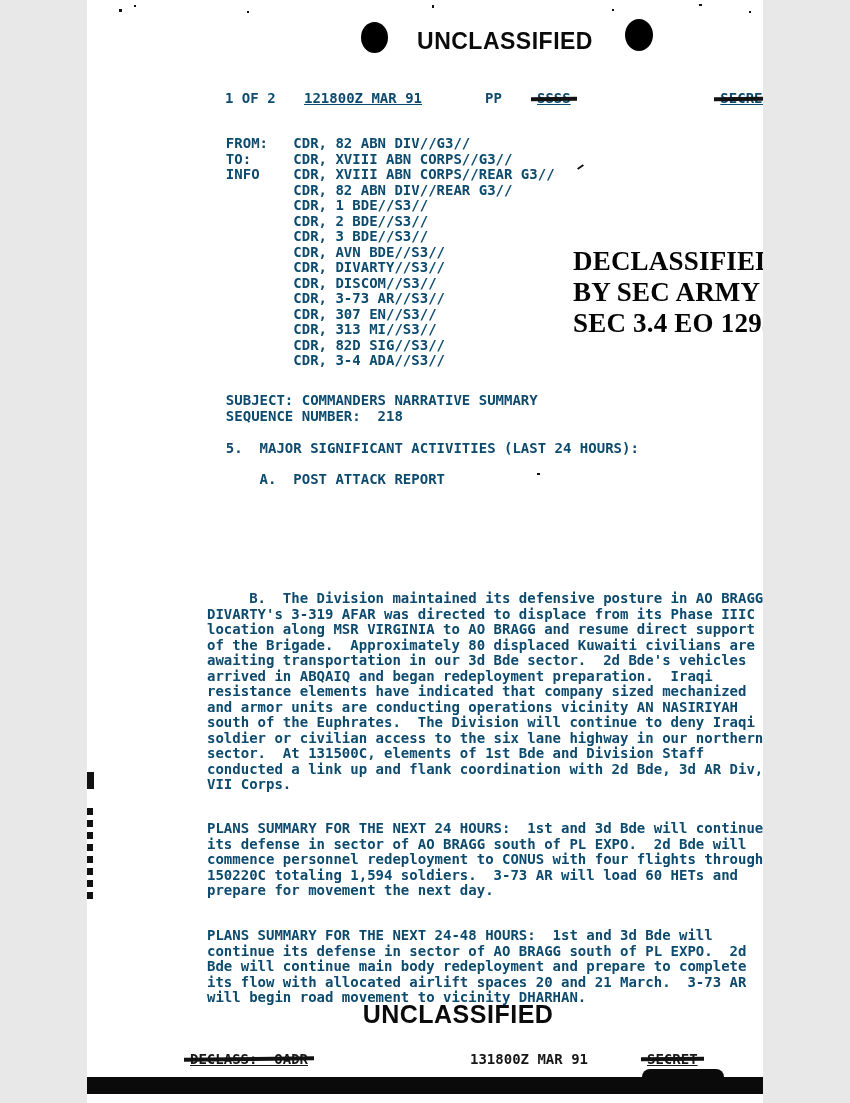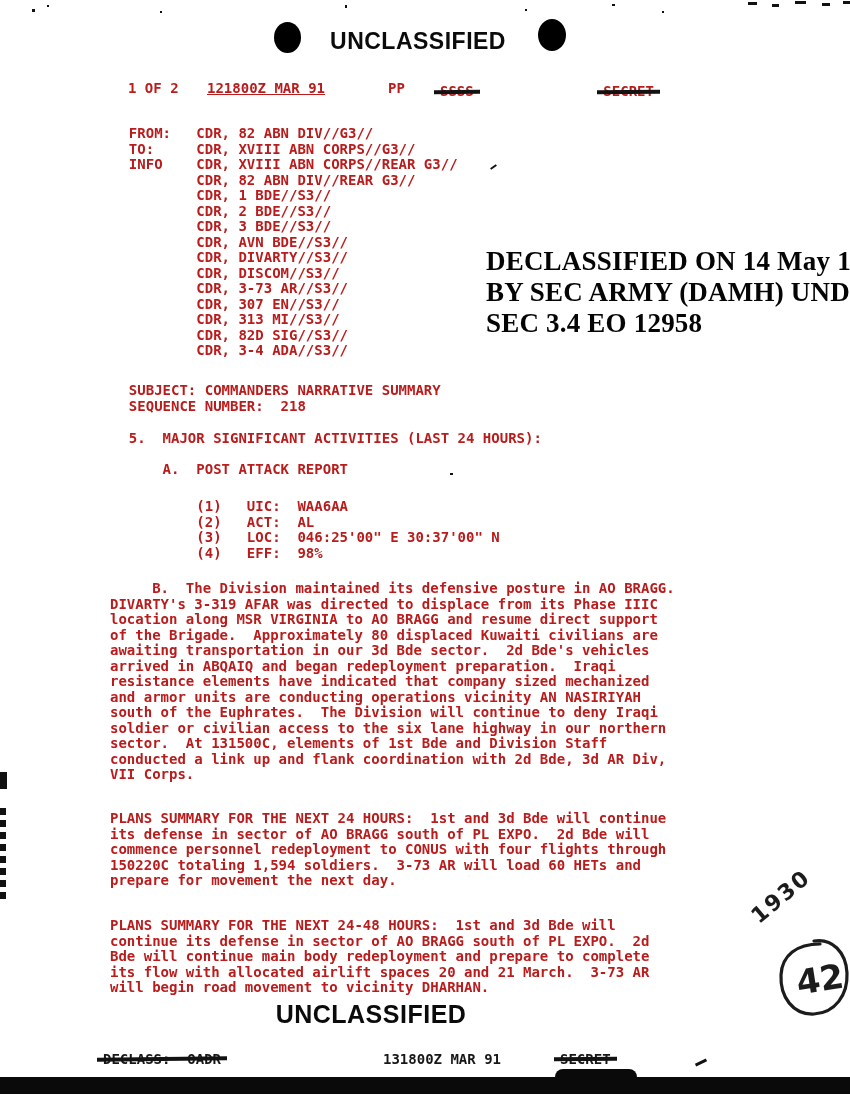--- a/index.html
+++ b/index.html
@@ -1,34 +1,34 @@
 <!DOCTYPE html>
 <html><head>
 <meta charset="utf-8">
 <style>
   html,body{margin:0;padding:0;background:#e8e8e8;}
   .paper{
-    position:relative; width:850px; height:1103px; margin:0 auto;
+    position:relative; width:676px; height:1103px; margin:0 auto;
     background:#ffffff; overflow:hidden;
     font-family:"DejaVu Sans Mono",monospace;
   }
   .mono{
     position:absolute;
     font:700 14px/15.5px "DejaVu Sans Mono",monospace;
-    color:#b91c1c; white-space:pre; letter-spacing:0;
-    margin:0;
+    color:#0c4a6e; white-space:pre; letter-spacing:0;
+    margin:10px;
   }
   .title{
     position:absolute; font-family:"Liberation Sans","DejaVu Sans",sans-serif;
     font-weight:bold; color:#0b0b0b; letter-spacing:0.5px;
   }
   .dot{
     position:absolute; background:#000; border-radius:50%;
   }
-  .struck{ position:relative; display:inline-block; }
+  .struck{ position:relative; display:inline-block;text-decoration:underline; }
   .struck::after{
     content:""; position:absolute; left:-6px; right:-6px; top:6px; height:4px;
     background:#121212; transform:rotate(-0.6deg);
   }
   .stamp{
     position:absolute; left:486px; top:246px;
     font-family:"Liberation Serif","DejaVu Serif",serif;
     font-weight:bold; font-size:27px; line-height:31px; color:#050505;
     white-space:nowrap; letter-spacing:0.2px;
   }
@@ -101,24 +101,20 @@
     <div>DECLASSIFIED ON 14 May 1997</div>
     <div>BY SEC ARMY (DAMH) UNDER</div>
     <div>SEC 3.4 EO 12958</div>
   </div>
 
   <pre class="mono" style="left:112px;top:383px;">  SUBJECT: COMMANDERS NARRATIVE SUMMARY
   SEQUENCE NUMBER:  218</pre>
 
   <pre class="mono" style="left:112px;top:431px;">  5.  MAJOR SIGNIFICANT ACTIVITIES (LAST 24 HOURS):</pre>
   <pre class="mono" style="left:112px;top:462px;">      A.  POST ATTACK REPORT</pre>
-  <pre class="mono" style="left:112px;top:499px;">          (1)   UIC:  WAA6AA
-          (2)   ACT:  AL
-          (3)   LOC:  046:25'00" E 30:37'00" N
-          (4)   EFF:  98%</pre>
   <pre class="mono" style="left:110px;top:581px;">     B.  The Division maintained its defensive posture in AO BRAGG.
 DIVARTY's 3-319 AFAR was directed to displace from its Phase IIIC
 location along MSR VIRGINIA to AO BRAGG and resume direct support
 of the Brigade.  Approximately 80 displaced Kuwaiti civilians are
 awaiting transportation in our 3d Bde sector.  2d Bde's vehicles
 arrived in ABQAIQ and began redeployment preparation.  Iraqi
 resistance elements have indicated that company sized mechanized
 and armor units are conducting operations vicinity AN NASIRIYAH
 south of the Euphrates.  The Division will continue to deny Iraqi
 soldier or civilian access to the six lane highway in our northern

